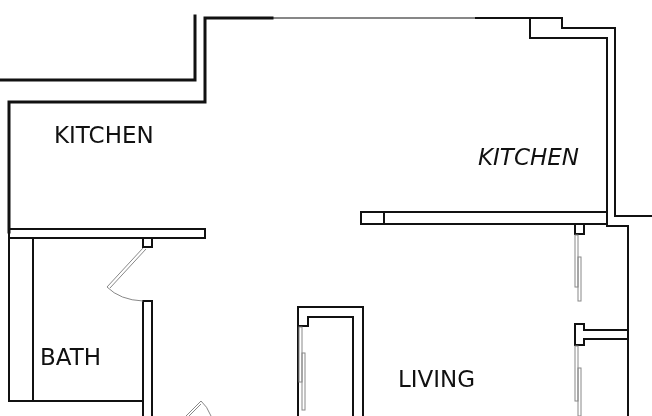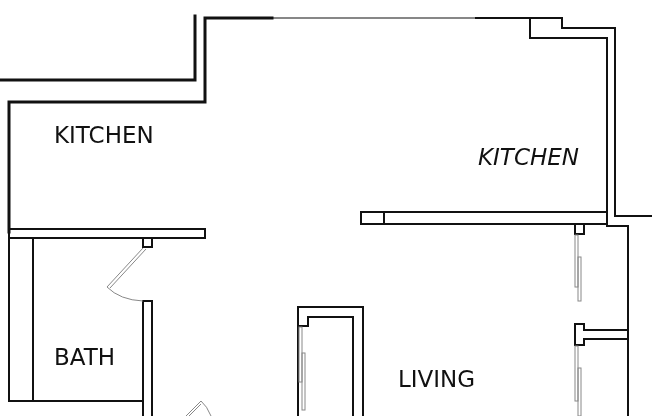--- a/index.html
+++ b/index.html
@@ -81,15 +81,15 @@
       <g>
         <line x1="186" y1="416" x2="201" y2="401"></line>
         <line x1="189" y1="416" x2="201" y2="404"></line>
         <path d="M201,401 Q207,406 211,416"></path>
       </g>
     </g>
   </svg>
 
   <div class="room-label" style="left:54px; top:124px;">KITCHEN</div>
   <div class="room-label" style="left:478px; top:146px;font-style:italic;">KITCHEN</div>
-  <div class="room-label" style="left:54px; top:346px;">BATH</div>
+  <div class="room-label" style="left:40px; top:346px;">BATH</div>
   <div class="room-label" style="left:398px; top:368px;">LIVING</div>
 </div>
 
 </body></html>

